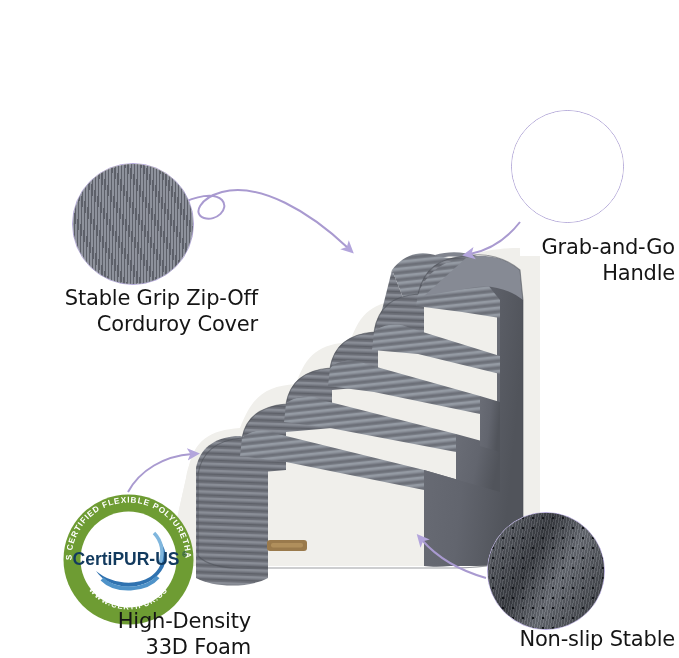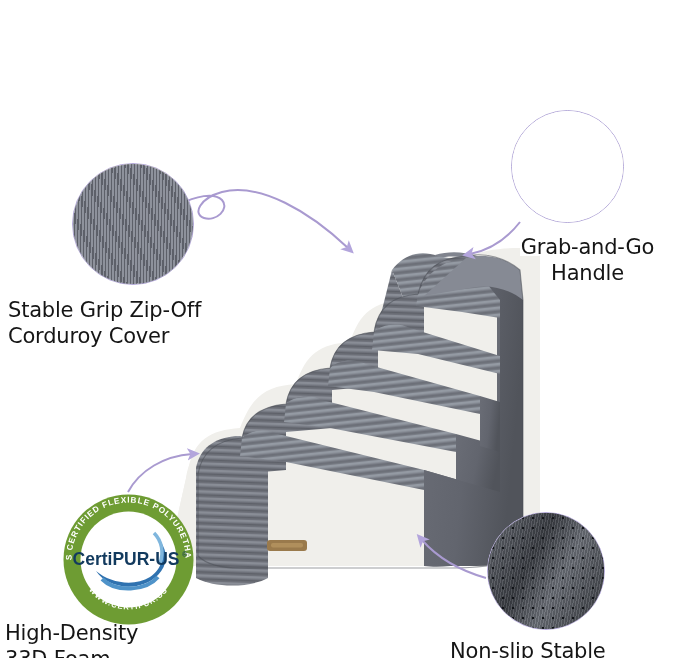--- a/index.html
+++ b/index.html
@@ -62,22 +62,22 @@
   
   .label{
     position:absolute;
     font-family:"DejaVu Sans", sans-serif;
     font-size:21px;
     line-height:26px;
     color:#151515;
     letter-spacing:-0.2px;
     white-space:pre-line;
   }
-  .label.center{text-align:left;margin-top:12px;}
-  .label.left{text-align:center;}
+  .label.center{text-align:right;}
+  .label.left{text-align:right;}
 
   
   .arrows{position:absolute;left:0;top:0;width:679px;height:658px;pointer-events:none;}
 
   
   .badge{position:absolute;left:62px;top:493px;width:133px;height:133px;}
 </style>
 </head>
 <body>
 

